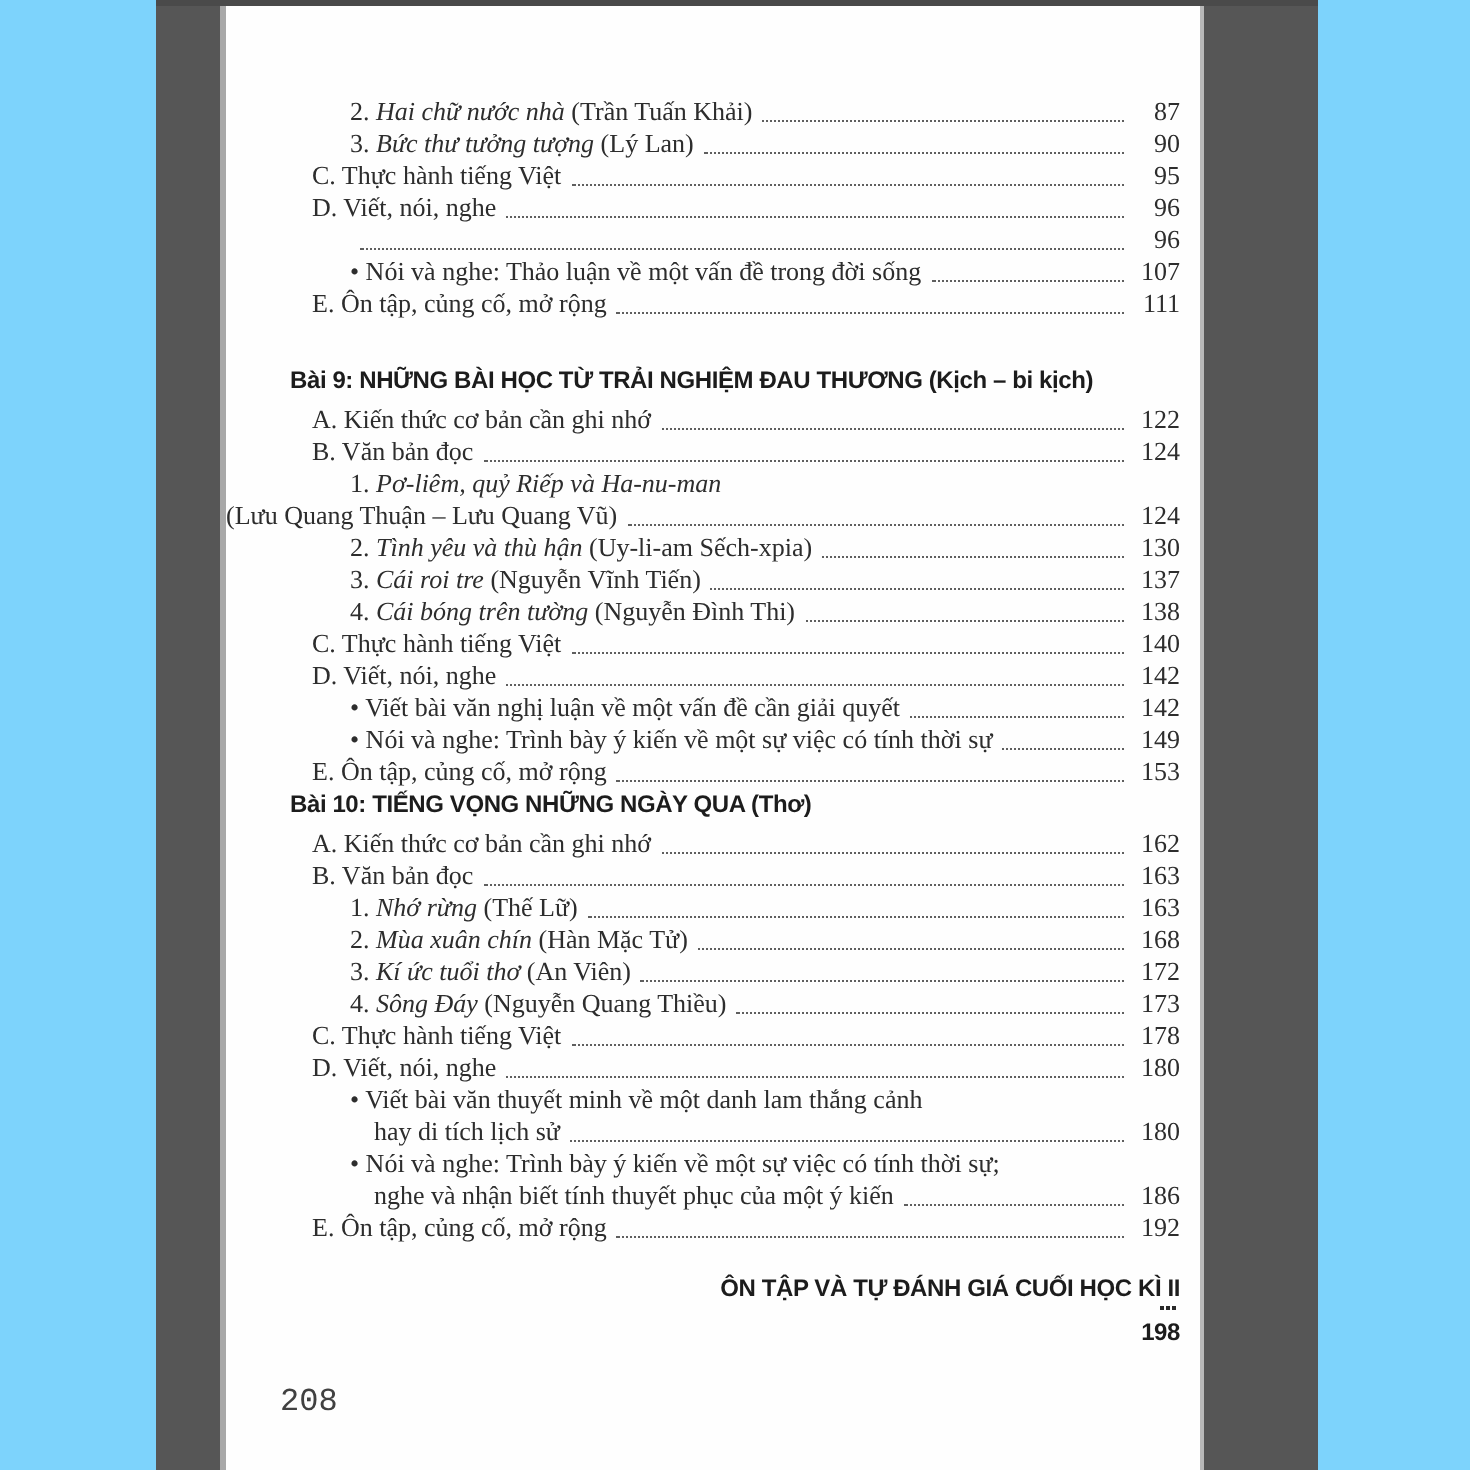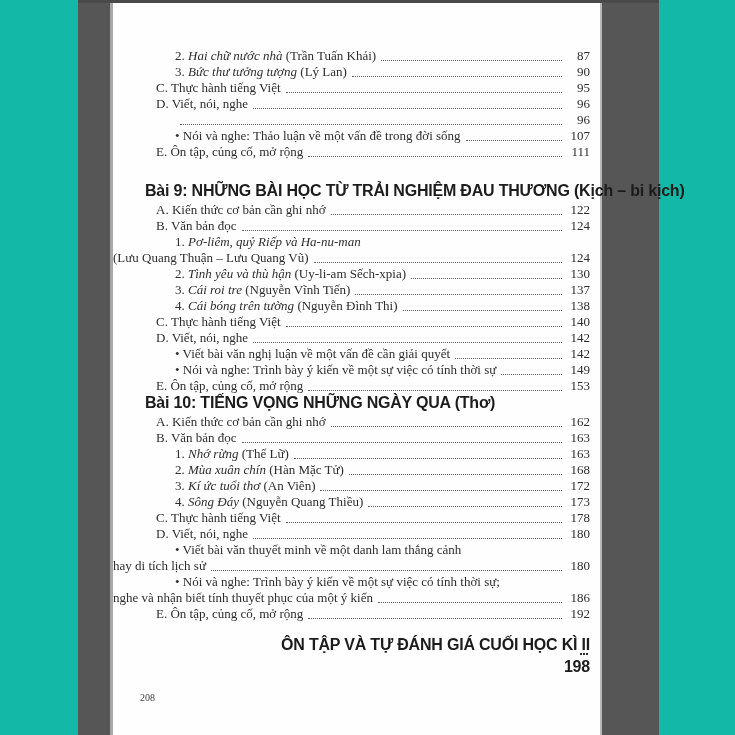--- a/index.html
+++ b/index.html
@@ -1,53 +1,53 @@
 <!DOCTYPE html>
 <html><head>
 <meta charset="utf-8">
 <style>
   * { margin:0; padding:0; box-sizing:border-box; }
   html,body { width:735px; height:735px; background:#ffffff; overflow:hidden;
               font-family:"Liberation Serif", serif; }
-  .scene { position:relative; width:735px; height:735px; background:#14b8a6; }
+  .scene { position:relative; width:735px; height:735px; background:#7dd3fc; }
 
   .bar { position:absolute; top:0; height:735px; background:#565656; }
   .bar-left  { left:78px;  width:35px; border-right:3px solid #a8a8a8; }
   .bar-right { left:600px; width:59px; border-left:2px solid #b8b8b8; }
   .top-edge  { position:absolute; left:78px; top:0; width:581px; height:3px;
                background:#4a4a4a; z-index:3; }
 
   .page { position:absolute; left:113px; top:3px; width:487px; height:732px;
           background:#fefefe; z-index:2; }
 
   .toc { padding:45px 10px 0 0; }
   .row { display:flex; align-items:flex-end; line-height:16px;
          font-family:"Liberation Serif", serif; font-size:13px; color:#2d2d2d; }
   .row .label { white-space:nowrap; }
   .row .label i { font-style:italic; }
 
   .indent-0 { padding-left:43px; }
   .indent-1 { padding-left:62px; }
   .indent-2 { }
-  .indent-3 { }
+  .indent-3 { padding-left:74px; }
 
   .dots { flex:1 1 auto; border-bottom:1.5px dotted #5f5f5f; margin:0 2px 3px 5px; min-width:8px; }
   .pg   { min-width:26px; text-align:right; white-space:nowrap; }
 
   .row.header { font-family:"Liberation Sans", sans-serif; font-weight:bold;
-                font-size:16px; letter-spacing:-0.2px; color:#1c1c1c;
+                font-size:12px; letter-spacing:-0.2px; color:#1c1c1c;
                 padding-left:32px; margin-bottom:3px; line-height:17px; }
   .header-1 { margin-top:22px; }
   .header-2 { }
   .header-3 { margin-top:14px;flex-direction:column; }
   .row.header .dots { border-bottom:2px dotted #2a2a2a; margin-bottom:3px; }
   .row.header .pg { font-weight:bold; }
 
   .folio { position:absolute; left:27px; top:689px;
-           font-family:Liberation Serif, serif; font-size:10px; color:#414141; }
+           font-family:Liberation Mono, monospace; font-size:16px; color:#414141; }
 </style>
 </head>
 <body>
 
 <div class="scene">
   <div class="bar bar-left"></div>
   <div class="bar bar-right"></div>
   <div class="top-edge"></div>
 
   <div class="page">

